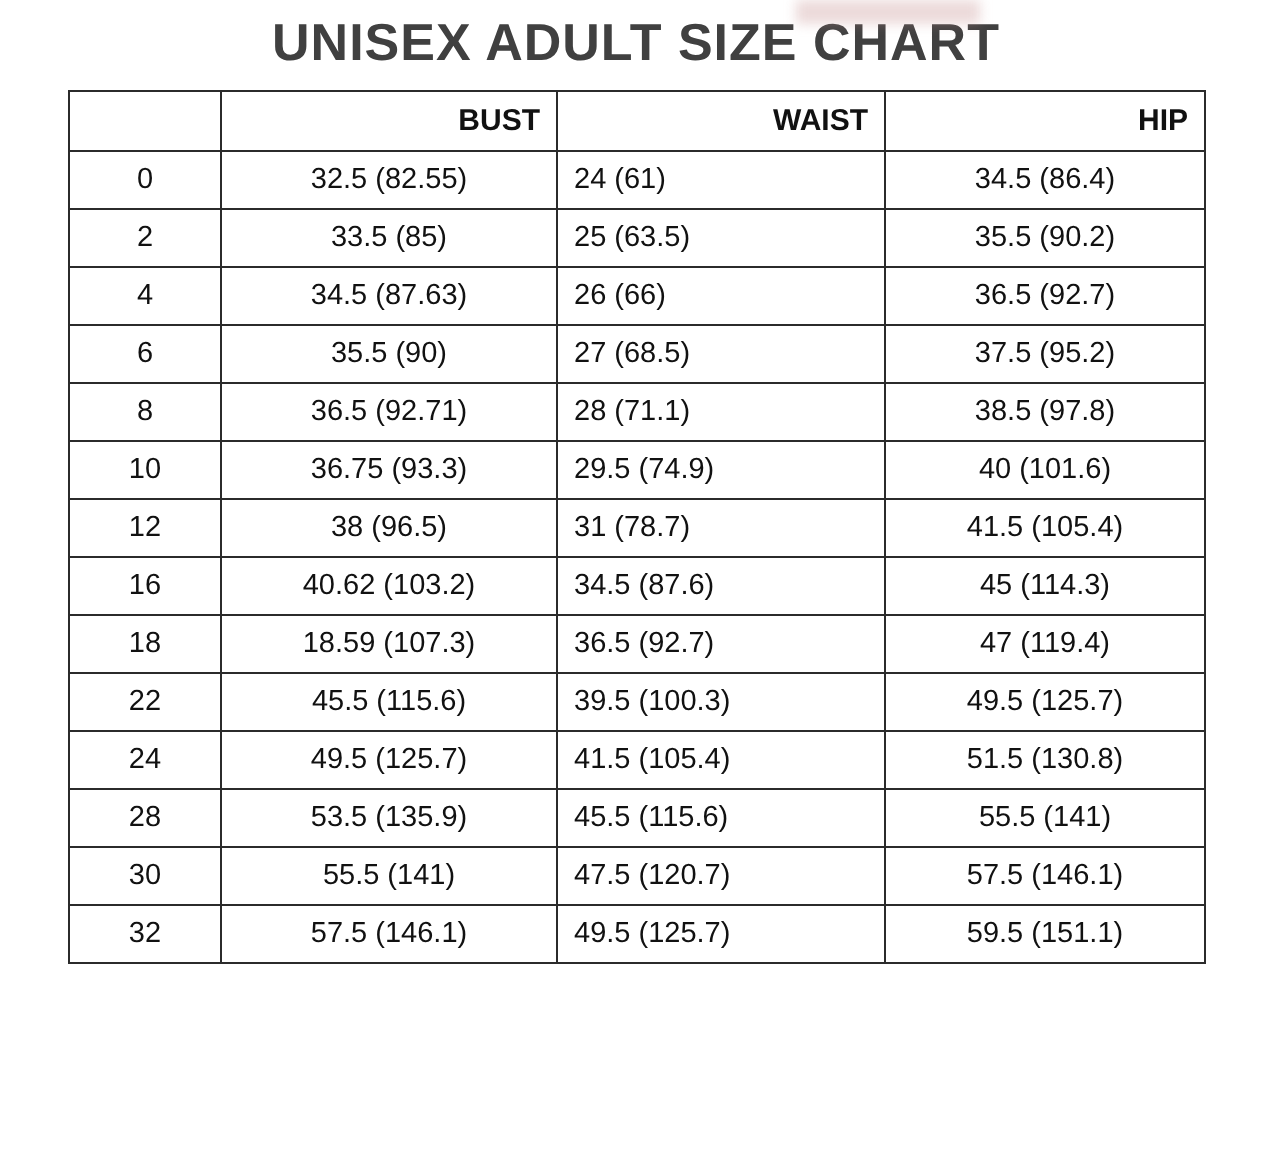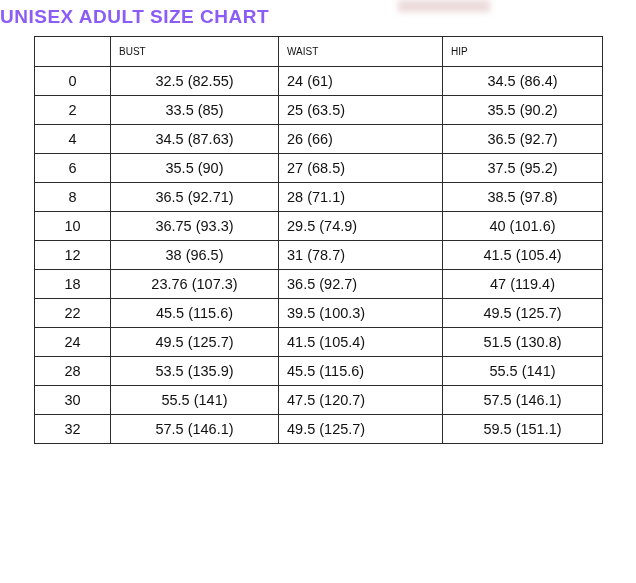--- a/index.html
+++ b/index.html
@@ -15,24 +15,25 @@
     position: relative;
     overflow: hidden;
   }
   .page {
     width: 636px;
     height: 583px;
     position: relative;
     box-sizing: border-box;
   }
   .title {
-    font-size: 19px;
+    text-align: center;
+    font-size: 26px;
     font-weight: bold;
     letter-spacing: 0.5px;
-    color: #8b5cf6;
+    color: #404040;
     padding-top: 6px;
     padding-bottom: 8px;
     font-family: "Liberation Sans", sans-serif;
   }
   .table-wrap {
     padding: 0 34px 0 34px;
     box-sizing: border-box;
   }
   table.size-chart {
     border-collapse: collapse;
@@ -44,23 +45,23 @@
     border: 1px solid #2b2b2b;
     height: 29px;
     font-size: 14.5px;
     font-weight: normal;
     padding: 0 8px;
     box-sizing: border-box;
     vertical-align: middle;
     color: #111;
   }
   table.size-chart thead th {
-    text-align: left;
-    font-weight: normal;
-    font-size: 10px;
+    text-align: right;
+    font-weight: bold;
+    font-size: 15px;
     height: 30px;
   }
   col.c-size { width: 76px; }
   col.c-bust { width: 168px; }
   col.c-waist { width: 164px; }
   col.c-hip { width: 160px; }
 
   td.size-cell {
     text-align: center;
   }
@@ -149,22 +150,28 @@
           <td class="val-waist">29.5 (74.9)</td>
           <td class="val-hip">40 (101.6)</td>
         </tr>
         <tr>
           <td class="size-cell">12</td>
           <td class="val-bust">38 (96.5)</td>
           <td class="val-waist">31 (78.7)</td>
           <td class="val-hip">41.5 (105.4)</td>
         </tr>
         <tr>
+          <td class="size-cell">16</td>
+          <td class="val-bust">40.62 (103.2)</td>
+          <td class="val-waist">34.5 (87.6)</td>
+          <td class="val-hip">45 (114.3)</td>
+        </tr>
+        <tr>
           <td class="size-cell">18</td>
-          <td class="val-bust">23.76 (107.3)</td>
+          <td class="val-bust">18.59 (107.3)</td>
           <td class="val-waist">36.5 (92.7)</td>
           <td class="val-hip">47 (119.4)</td>
         </tr>
         <tr>
           <td class="size-cell">22</td>
           <td class="val-bust">45.5 (115.6)</td>
           <td class="val-waist">39.5 (100.3)</td>
           <td class="val-hip">49.5 (125.7)</td>
         </tr>
         <tr>

